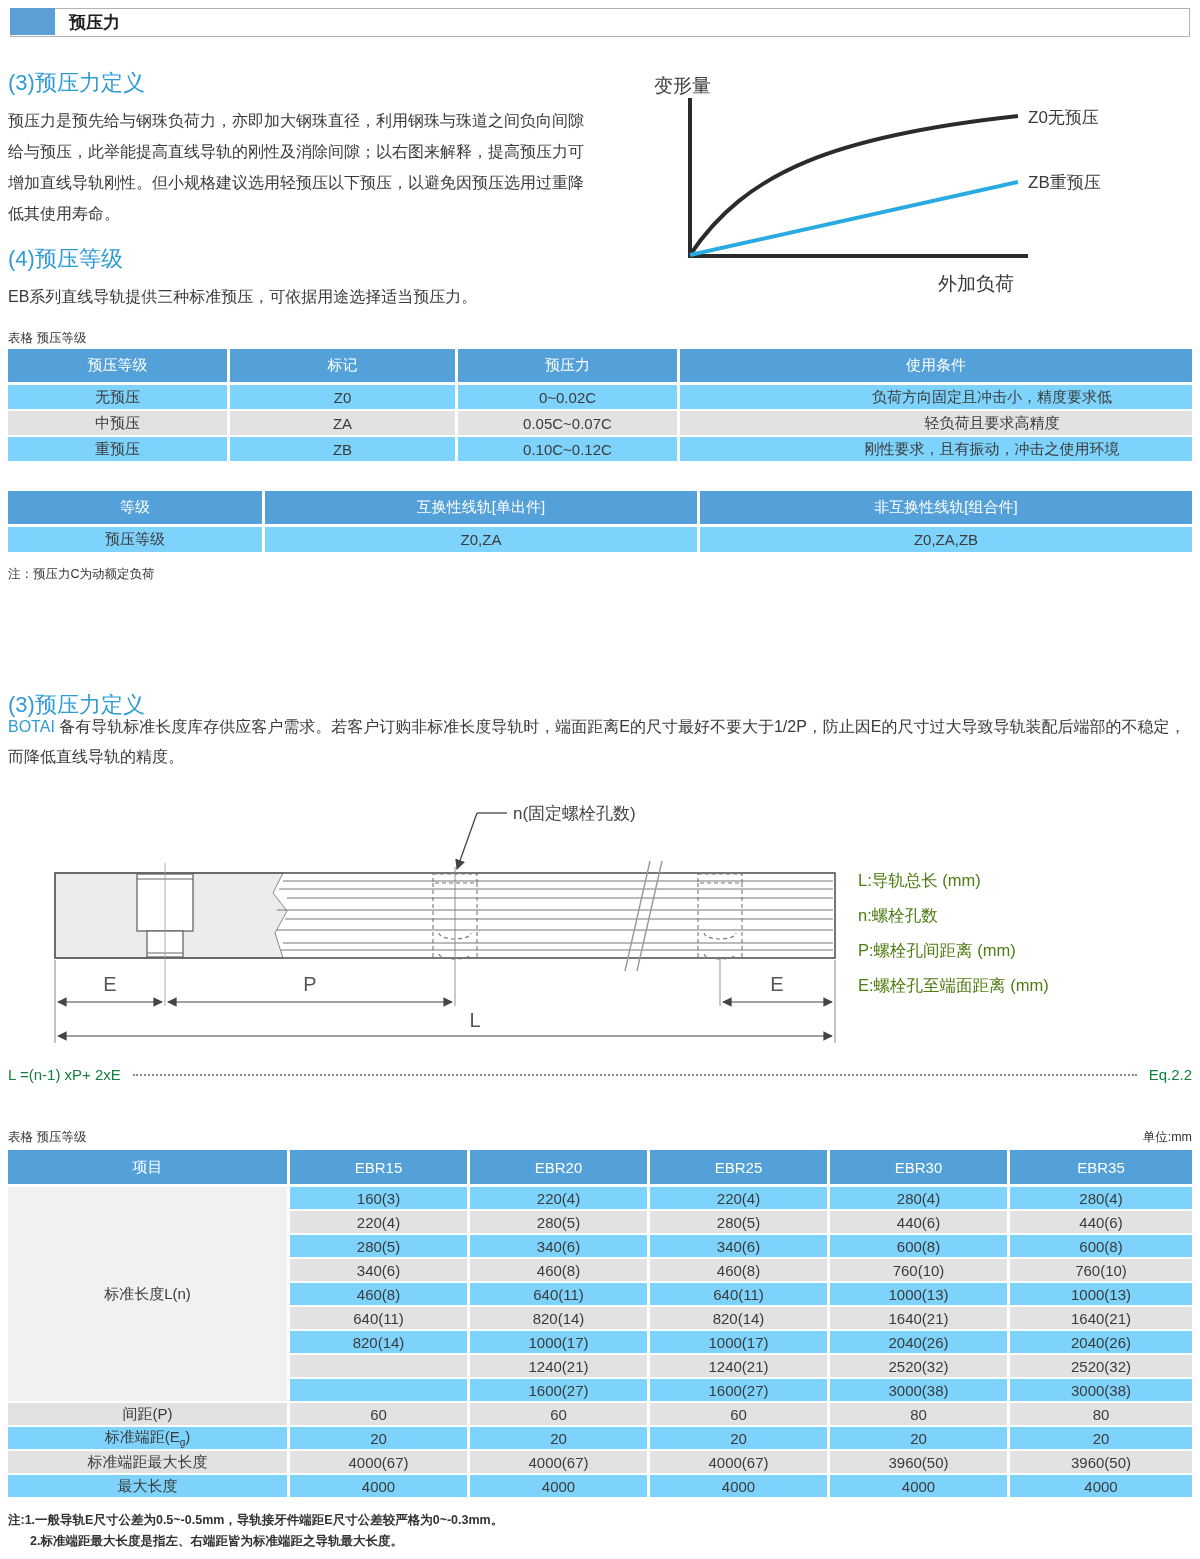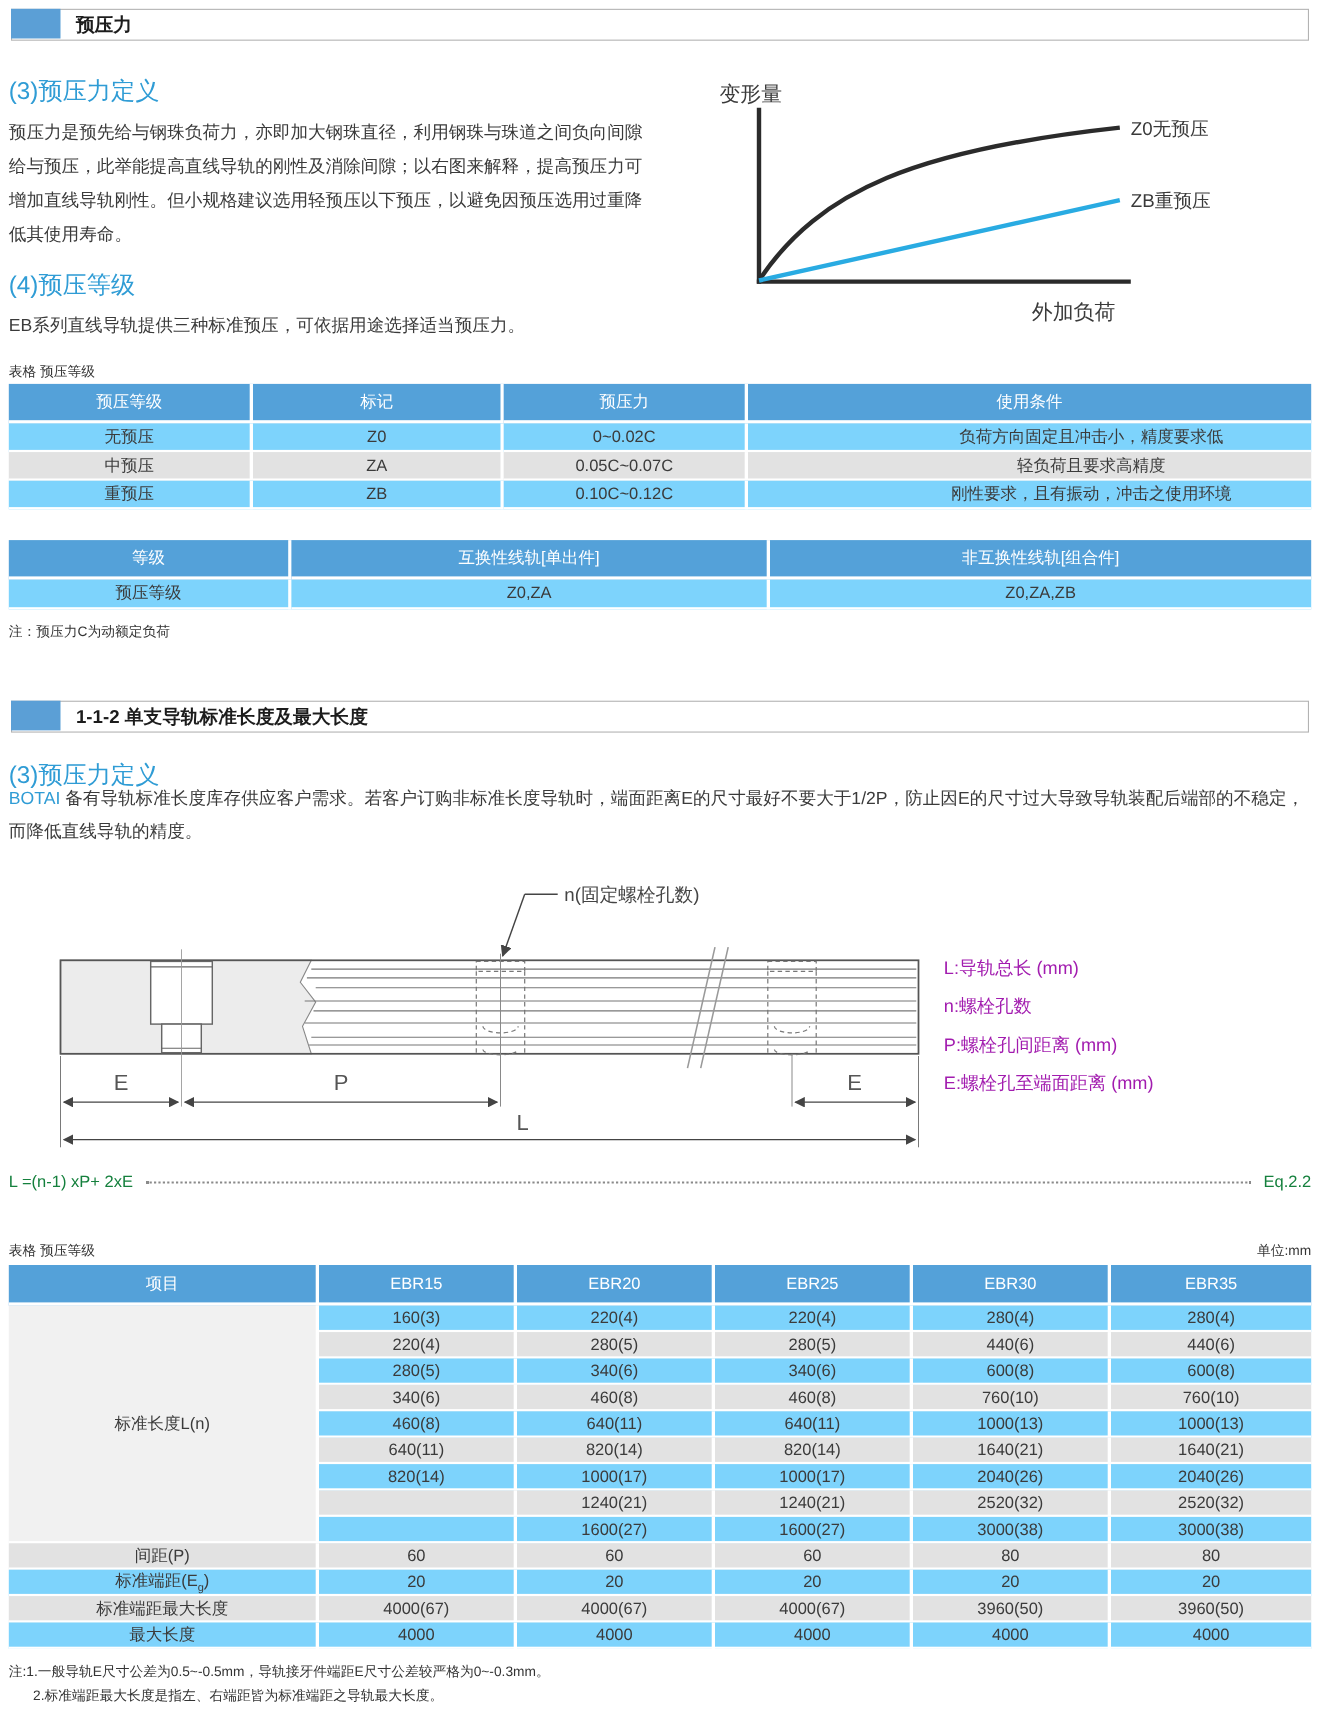--- a/index.html
+++ b/index.html
@@ -39,21 +39,21 @@
   .t2 th{height:36px;}
   .t2 td{height:27px;}
   
   .t3 th{height:37px;margin-left:38px;}
   .t3 td{height:24px;}
   .t3 td.merged{background:#f1f1f1;vertical-align:middle;}
   .t3 sub{font-size:10px;}
   
   .chart-wrap{position:absolute;left:640px;top:70px;width:500px;height:240px;}
   .diagram-wrap{position:absolute;left:0;top:793px;width:1200px;height:265px;}
-  .diagram-legend{position:absolute;left:858px;top:70px;font-size:16.5px;color:#a21caf;line-height:35px;white-space:nowrap;}
+  .diagram-legend{position:absolute;left:858px;top:70px;font-size:16.5px;color:#4d7c0f;line-height:35px;white-space:nowrap;}
   
   .formula-row{position:absolute;left:8px;top:1066px;width:1184px;display:flex;align-items:center;font-size:15px;color:#15803d;}
   .formula-leader{flex:1;height:0;border-top:2px dotted #8a8a8a;margin:0 12px;}
   
   .cap-row{position:absolute;left:8px;width:1184px;display:flex;justify-content:space-between;}
   svg text{font-family:"Liberation Sans","DejaVu Sans",sans-serif;}
 </style>
 </head>
 <body>
 
@@ -140,24 +140,20 @@
       <tr class="r-light">
         <td>预压等级</td>
         <td>Z0,ZA</td>
         <td>Z0,ZA,ZB</td>
       </tr>
     </tbody>
   </table>
 
   <div class="small-cap" style="position:absolute;left:8px;top:566px;">注：预压力C为动额定负荷</div>
 
-  <div class="section-bar" style="top:637px;">
-    <div class="bar-accent"></div>
-    <h2 class="bar-title">1-1-2 单支导轨标准长度及最大长度</h2>
-  </div>
 
   <h3 class="blue-h" style="position:absolute;left:8px;top:690px;">(3)预压力定义</h3>
   <p class="body-p" style="position:absolute;left:8px;top:712px;width:1184px;line-height:30px;margin:0;"><span class="brand">BOTAI</span><span> 备有导轨标准长度库存供应客户需求。若客户订购非标准长度导轨时，端面距离E的尺寸最好不要大于1/2P，防止因E的尺寸过大导致导轨装配后端部的不稳定，而降低直线导轨的精度。</span></p>
 
   <div class="diagram-wrap">
     <svg viewBox="0 0 850 265" width="850" height="265" style="position:absolute;left:25px;top:0;">
       <defs>
         <marker id="ah" viewBox="0 0 10 10" refX="9" refY="5" markerWidth="8" markerHeight="8" orient="auto-start-reverse">
           <path d="M0,0 L10,5 L0,10 z" fill="#444"></path>
         </marker>
@@ -361,18 +357,18 @@
         <td>最大长度</td>
         <td>4000</td>
         <td>4000</td>
         <td>4000</td>
         <td>4000</td>
         <td>4000</td>
       </tr>
     </tbody>
   </table>
 
-  <div class="small-cap" style="position:absolute;left:8px;top:1510px;line-height:21px;">
+  <div class="small-cap" style="position:absolute;left:8px;top:1510px;line-height:21px;font-weight:bold;">
     <div>注:1.一般导轨E尺寸公差为0.5~-0.5mm，导轨接牙件端距E尺寸公差较严格为0~-0.3mm。</div>
     <div style="padding-left:22px;">2.标准端距最大长度是指左、右端距皆为标准端距之导轨最大长度。</div>
   </div>
 
 </div>
 
 </body></html>

